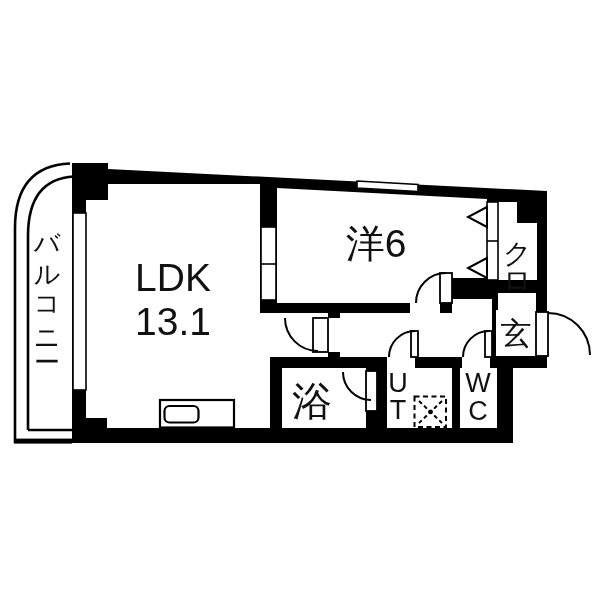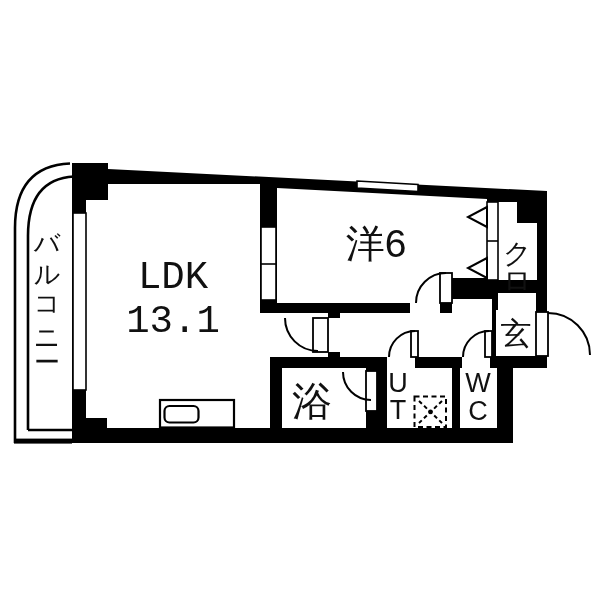--- a/index.html
+++ b/index.html
@@ -3,21 +3,21 @@
 <meta charset="utf-8">
 <style>
   html,body{margin:0;padding:0;background:#fff;}
   #stage{position:relative;width:600px;height:600px;background:#fff;overflow:hidden;
          font-family:"Liberation Sans", sans-serif;}
   #plan-svg{position:absolute;left:0;top:0;}
   .lbl{position:absolute;color:#111;line-height:1.1;white-space:pre;}
   .lbl.center{text-align:center;}
   .vert{writing-mode:vertical-rl;text-orientation:mixed;letter-spacing:4px;}
   #lbl-balcony{left:33px;top:214px;height:180px;font-size:26px;}
-  #lbl-ldk{left:103px;top:256px;width:140px;font-size:39px;line-height:1.13;font-family:Liberation Mono, monospace;}
+  #lbl-ldk{left:103px;top:256px;width:140px;font-size:39px;line-height:1.13;}
   #lbl-western{left:331px;top:223px;width:90px;font-size:39px;}
   #lbl-closet{left:501px;top:221px;height:70px;font-size:28px;letter-spacing:2px;}
   #lbl-entrance{left:497px;top:317px;width:38px;font-size:31px;}
   #lbl-bath{left:290px;top:379px;width:44px;font-size:40px;}
   #lbl-ut{left:385px;top:370px;width:26px;font-size:27px;line-height:1.0;}
   #lbl-wc{left:461px;top:370px;width:34px;font-size:27px;line-height:1.03;}
 </style>
 </head>
 <body>
 

